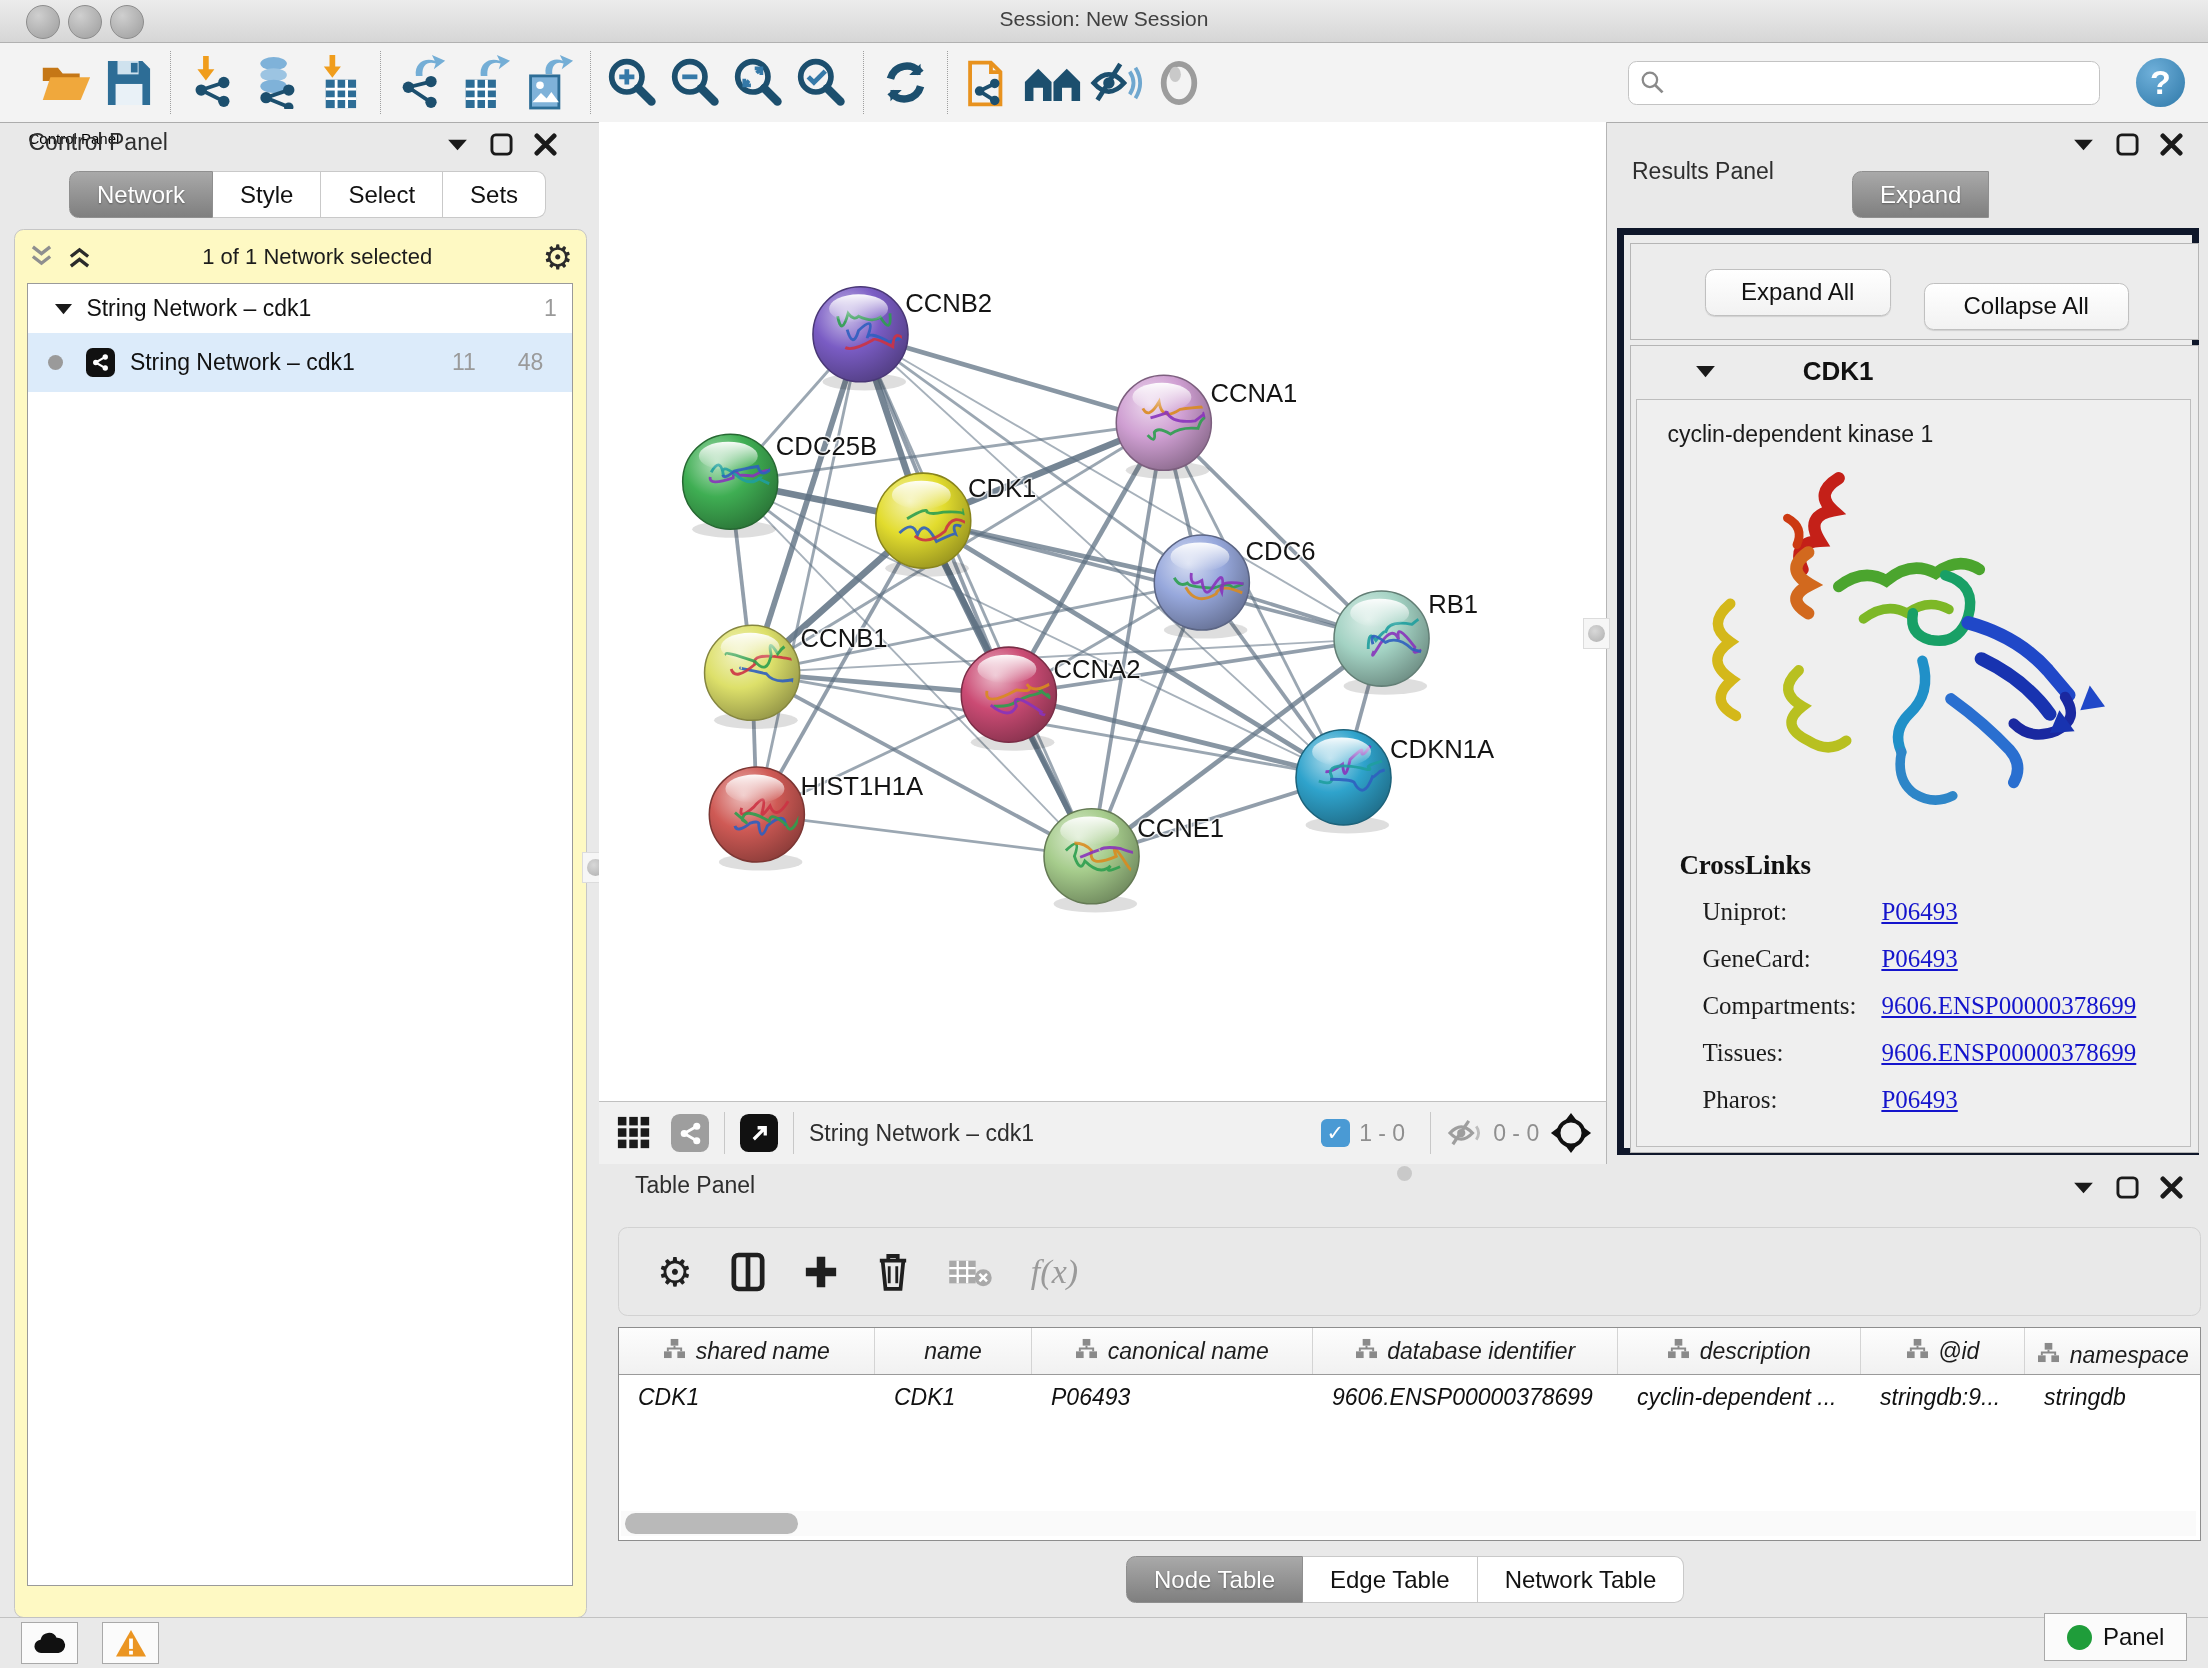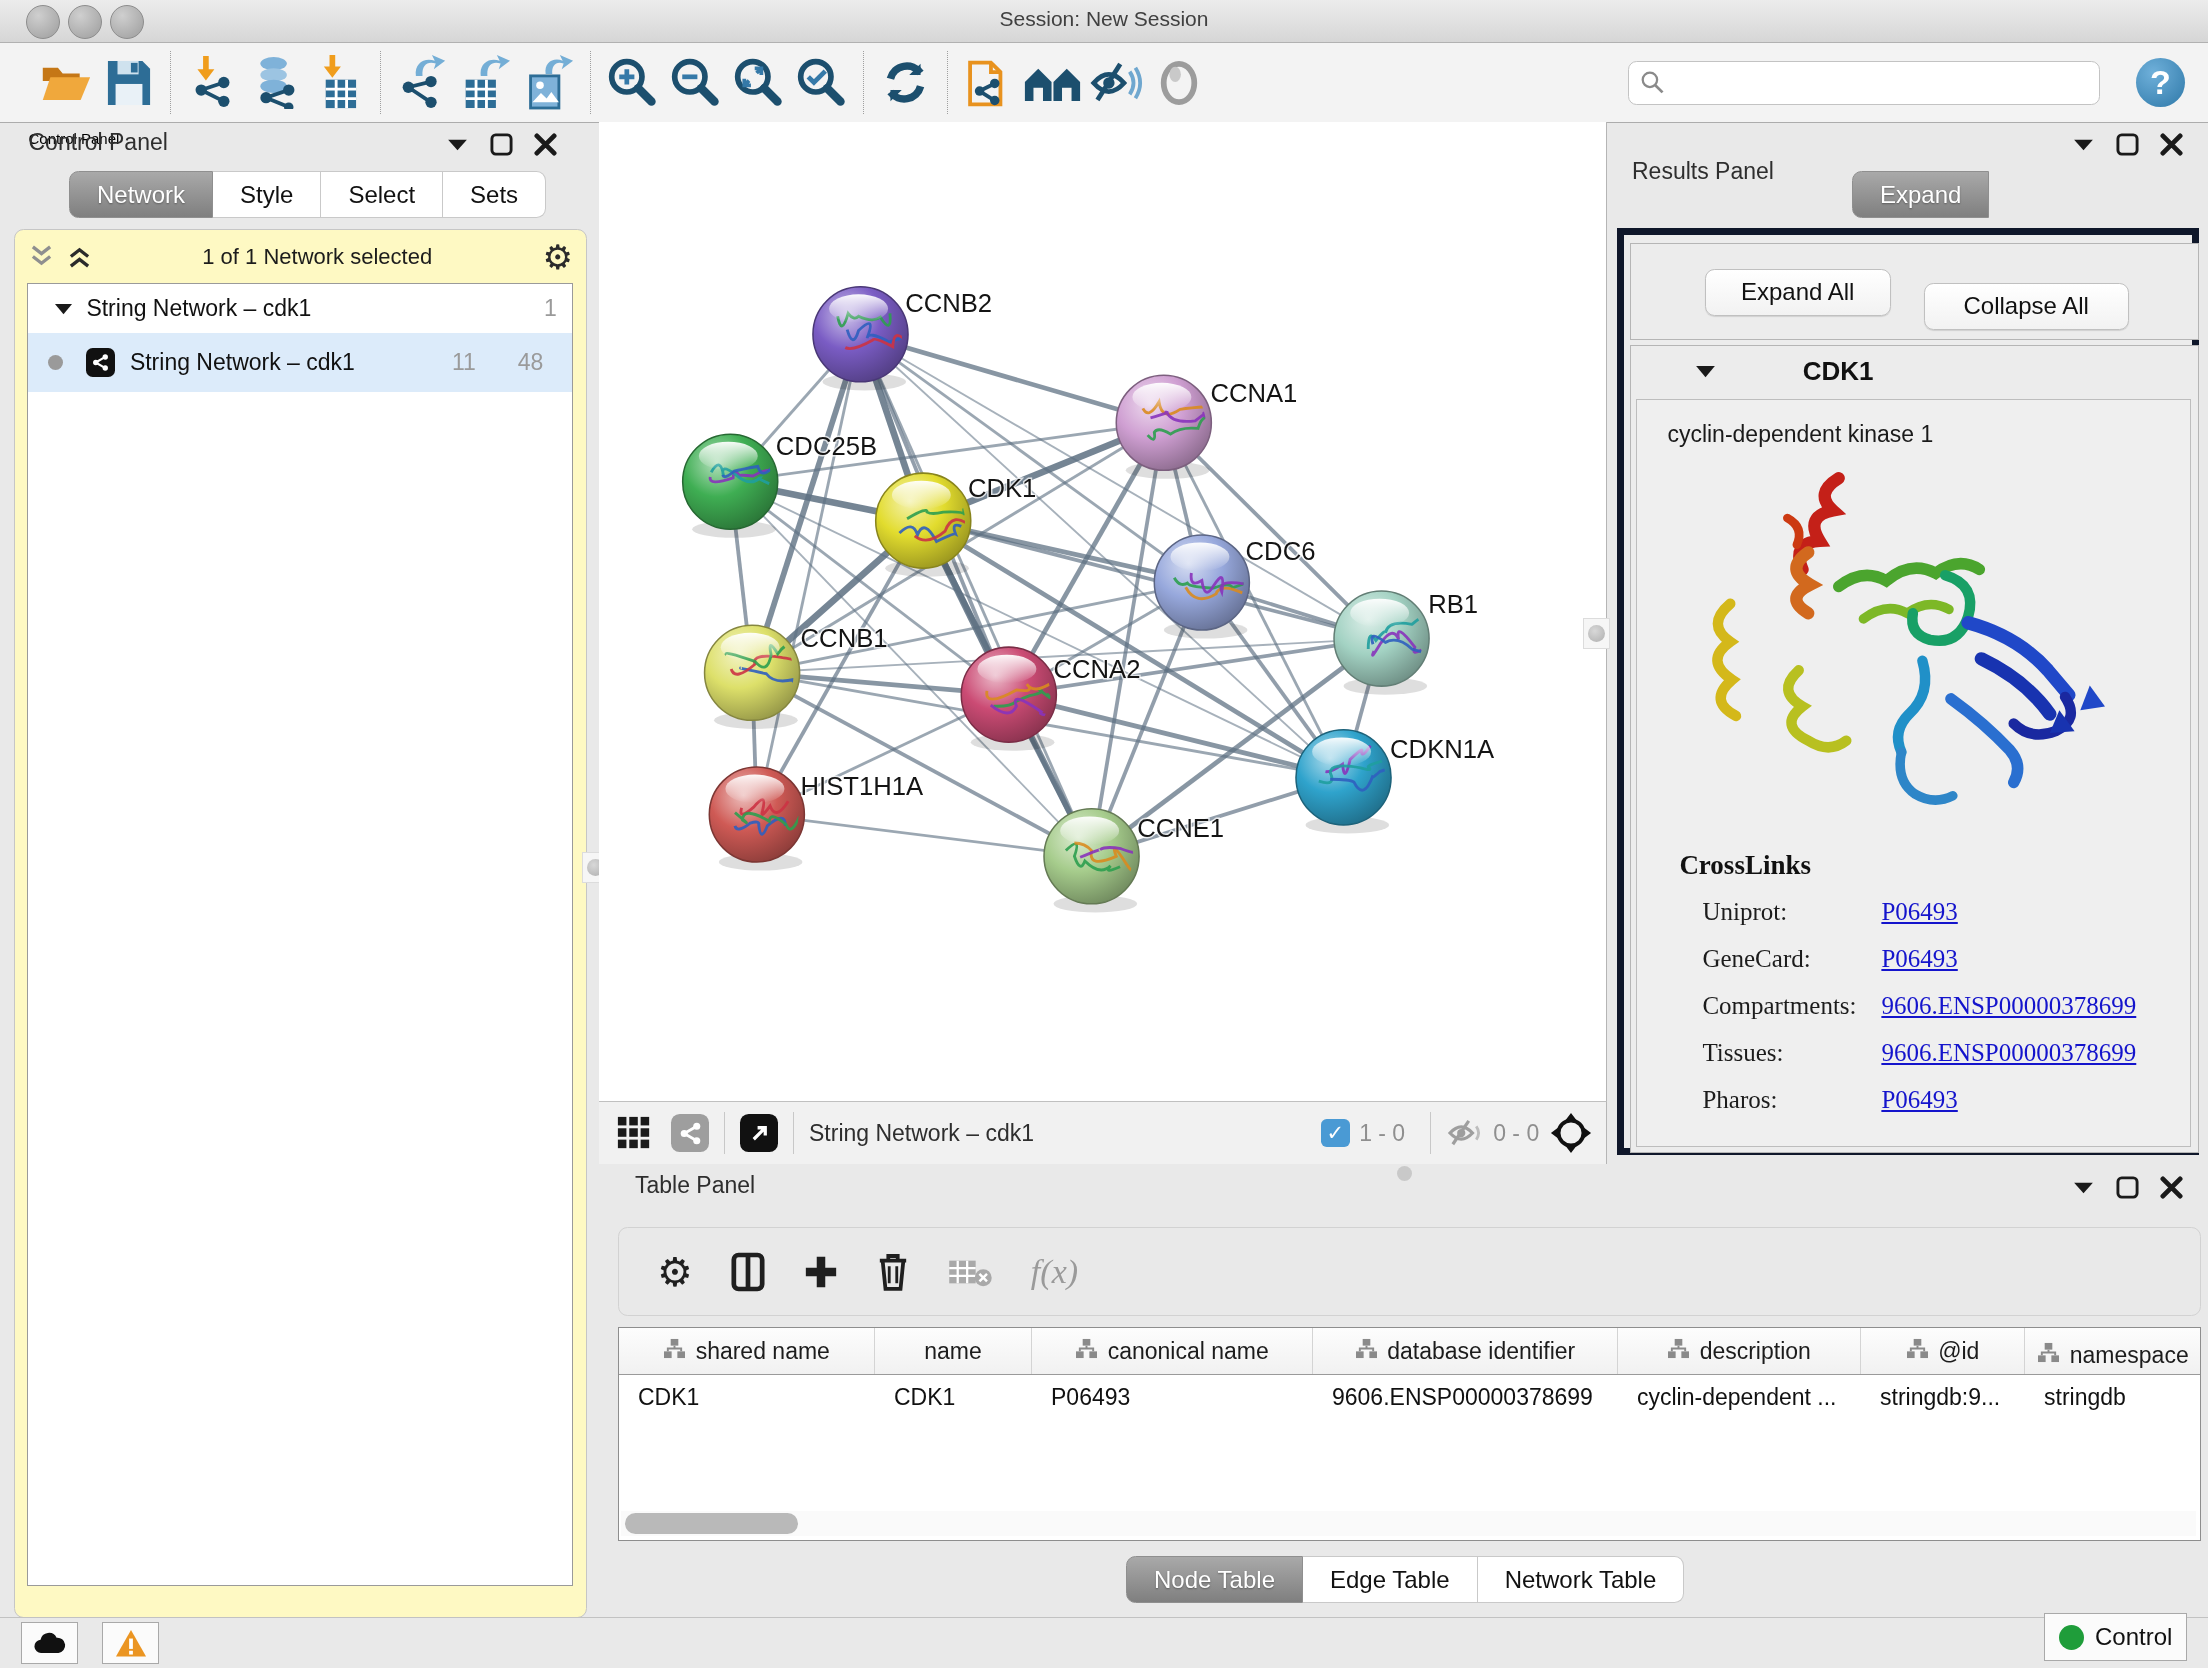--- a/index.html
+++ b/index.html
@@ -52,21 +52,21 @@
   .btn{background:linear-gradient(#ffffff,#f2f2f2);border:1px solid #c0c0c0;border-radius:9.5px;
     font-size:24px;color:#111;padding:8.6px 25px;box-shadow:0 1px 1px rgba(0,0,0,.12);}
   .xl-row{display:flex;font-family:"Liberation Serif",serif;font-size:25px;color:#1c1c1c;margin-bottom:19px;}
   .xl-lab{width:179px;flex:0 0 auto;}
   .xl-val{color:#1414cc;text-decoration:underline;}
   
   .tp-toolbar{position:absolute;left:618px;top:1227px;width:1583px;height:89px;background:#e9e9e9;
     border:1px solid #d2d2d2;border-radius:9.5px;display:flex;align-items:center;box-sizing:border-box;}
   .tp-ic{margin-left:38px;display:flex;align-items:center;}
   .tablebox{position:absolute;left:618px;top:1327px;width:1583px;height:214px;background:#fff;
-    border:1px solid #8e8e8e;box-sizing:border-box;overflow:hidden;}
+    border:1px solid #8e8e8e;box-sizing:border-box;overflow:hidden;font-style:italic;}
   .thead{display:flex;height:46px;border-bottom:1.9px solid #9a9a9a;background:linear-gradient(#fdfdfd,#f1f1f1);}
   .th{display:flex;align-items:center;justify-content:center;gap:9.5px;font-size:23px;color:#1c1c1c;
     border-right:1px solid #d4d4d4;box-sizing:border-box;flex:0 0 auto;overflow:hidden;white-space:nowrap;}
   .trow{display:flex;height:44px;align-items:center;}
   .td{font-size:23px;color:#111;padding-left:19px;box-sizing:border-box;flex:0 0 auto;overflow:hidden;white-space:nowrap;}
   .hscroll{position:absolute;left:1.9px;bottom:3.8px;width:1575px;height:25px;background:#fafafa;}
   .hthumb{position:absolute;left:3.8px;top:1.9px;width:173px;height:21px;border-radius:10.5px;background:#b9b9b9;}
   
   .statusbar{position:absolute;left:0;top:1617px;width:2208px;height:51px;background:#e9e9e9;border-top:1px solid #c2c2c2;}
   .sbtn{position:absolute;top:3.8px;width:55px;height:40px;background:#fbfbfb;border:1px solid #a9a9a9;
@@ -882,16 +882,16 @@
   </div>
   <div class="sbtn" style="left:102px;">
     <svg width="32" height="28.5" viewBox="0 0 34 30">
       <path d="M17 1 L33 29 H1z" fill="#eb9522"></path>
         <rect x="15" y="10" width="4" height="11" fill="#fff"></rect>
         <rect x="15" y="23" width="4" height="4" fill="#fff"></rect>
       </svg>
   </div>
   <div class="membtn">
     <span style="width:25px;height:25px;border-radius:50%;background:#1f9d3a;"></span>
-    <span>Control</span>
+    <span>Panel</span>
   </div>
 </div>
 
 
 </body></html>

